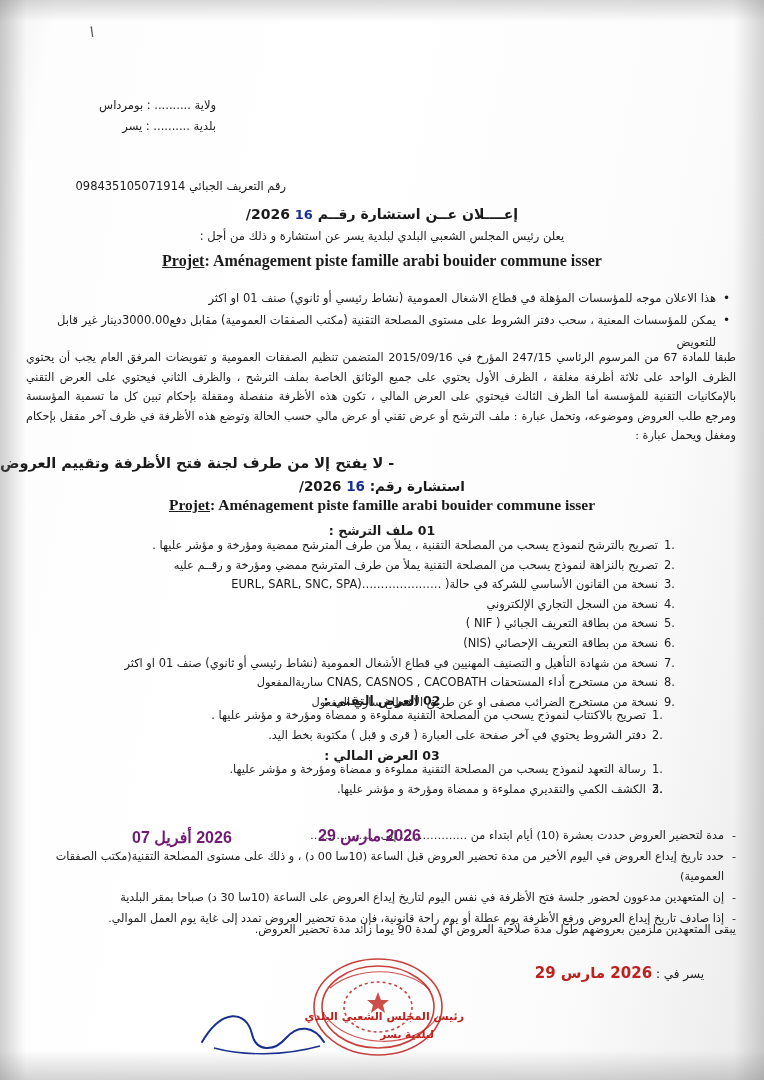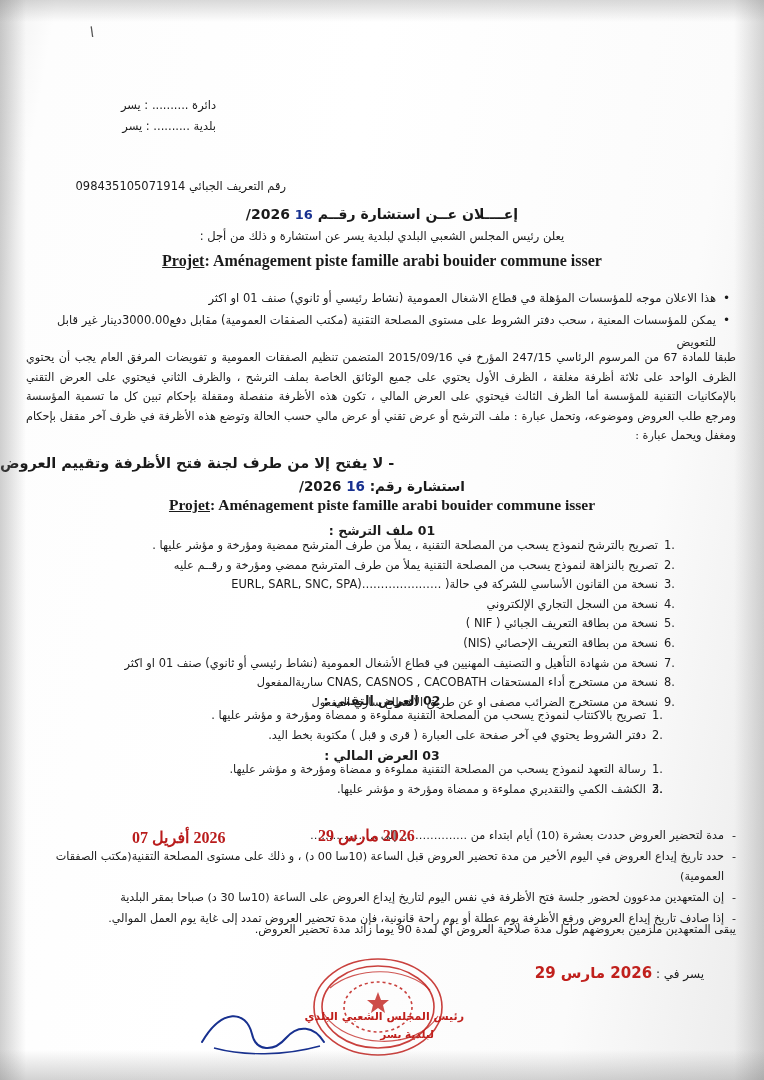--- a/index.html
+++ b/index.html
@@ -193,22 +193,22 @@
     direction: rtl;
     text-align: right;
     line-height: 1.85;
   }
   .note-dates .dash { position: relative; padding-right: 12px; }
   .note-dates .dash::before{
     content: "-";
     position: absolute; right: 0; top: 0;
   }
   .hw-red {
-    color: #b91c1c;
-    font-family: Liberation Serif, serif;
+    color: #701a75;
+    font-family: Liberation Sans, sans-serif;
     font-weight: bold;
   }
   .hw-red-1 {
     top: 828px; left: 132px;
     font-size: 16px;
   }
   .hw-red-2 {
     top: 826px; left: 318px;
     font-size: 16px;
   }
@@ -260,23 +260,23 @@
 <body>
 
 <div class="page">
   <div class="paper"></div>
 
   <div class="abs corner-mark">ا</div>
 
 
   <div class="abs ar meta-block">
     <div class="meta-row">
-      <span>دائرة</span>
+      <span>ولاية</span>
       <span class="dotline">..........</span>
-      <span>: يسر</span>
+      <span>: بومرداس</span>
     </div>
     <div class="meta-row">
       <span>بلدية</span>
       <span class="dotline">..........</span>
       <span>: يسر</span>
     </div>
   </div>
 
   <div class="abs nif-line">
     <span>098435105071914</span>

